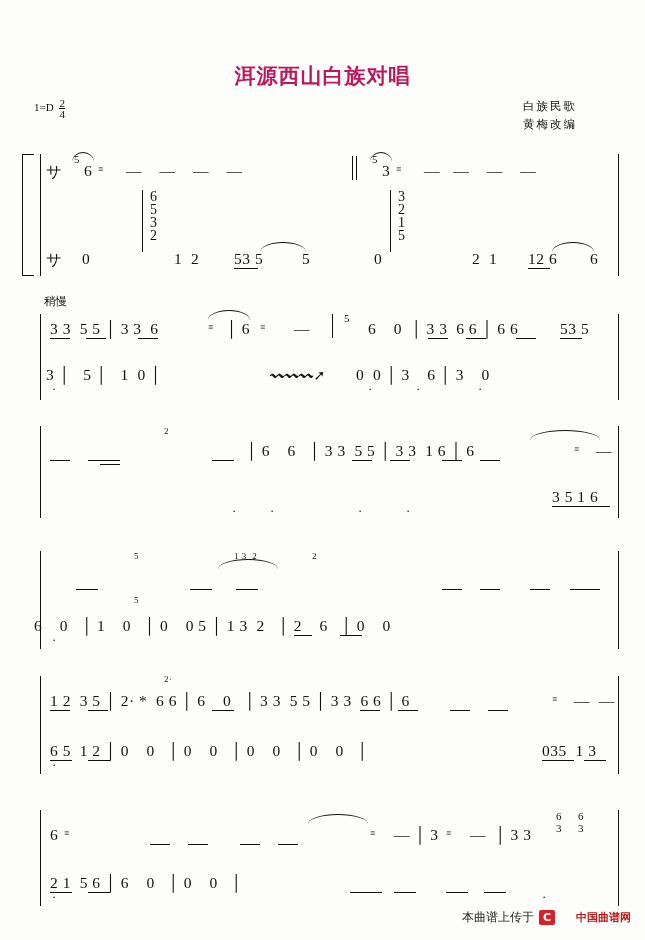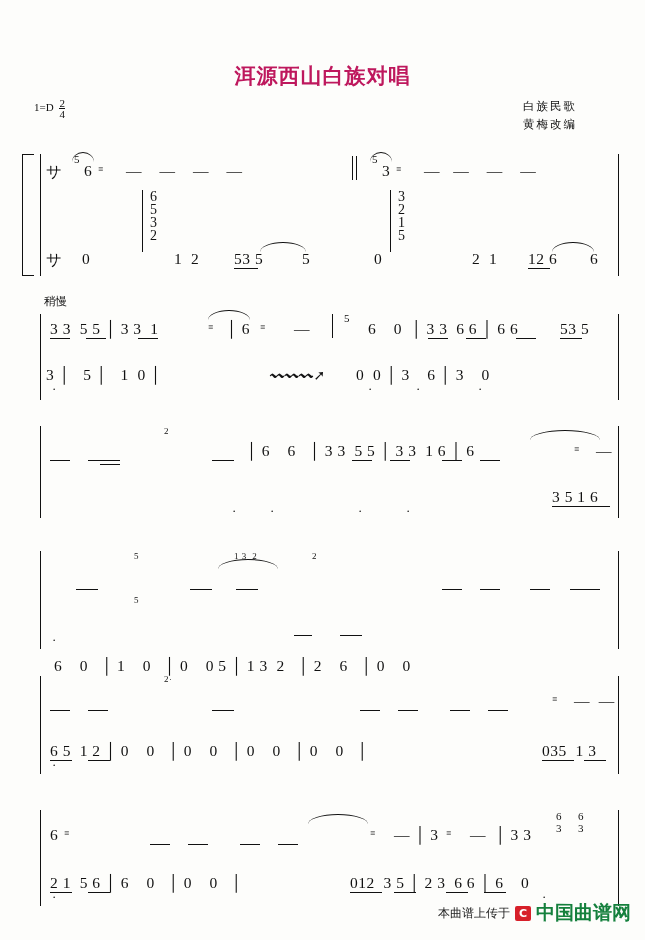--- a/index.html
+++ b/index.html
@@ -126,23 +126,24 @@
     display: inline-flex;
     align-items: center;
     background: #d7202a;
     color: #fff;
     font-size: 11px;
     padding: 1px 4px;
     border-radius: 2px;
     font-weight: bold;
   }
   .footer .site {
-    color: #15803d;
+    color: #b91c1c;
     font-weight: bold;
-    font-size: 19px;
+    font-size: 11px;
+    margin-left: 16px;
   }
 </style>
 </head>
 <body>
 
 <div class="sheet">
 
   <div class="title">洱源西山白族对唱</div>
 
   <div class="key-sig">
@@ -200,21 +201,21 @@
     <div class="underline1" style="left:506px; top:118px; width:22px;"></div>
     <div class="nt" style="left:568px; top:100px;">6</div>
     <div class="slur" style="left:530px; top:92px; width:42px;"></div>
   </div>
 
   <div class="system" style="top:300px; height:100px;">
     <div class="tempo" style="left:22px; top:-6px;">稍慢</div>
     <div class="bar" style="left:18px; top:14px; height:86px; width:1.3px;"></div>
     <div class="bar" style="left:596px; top:14px; height:86px; width:1.3px;"></div>
 
-    <div class="nt" style="left:28px; top:20px;">3 3  5 5 │ 3 3  1</div>
+    <div class="nt" style="left:28px; top:20px;">3 3  5 5 │ 3 3  6</div>
     <div class="nt tiny" style="left:186px; top:22px;">≡</div>
     <div class="nt" style="left:204px; top:20px;">│ 6</div>
     <div class="nt tiny" style="left:238px; top:22px;">≡</div>
     <div class="nt" style="left:272px; top:20px;">—</div>
     <div class="slur" style="left:186px; top:10px; width:42px;"></div>
     <div class="underline1" style="left:28px; top:38px; width:20px;"></div>
     <div class="underline1" style="left:64px; top:38px; width:20px;"></div>
     <div class="underline1" style="left:116px; top:38px; width:20px;"></div>
 
     <div class="bar" style="left:310px; top:14px; height:24px;"></div>
@@ -273,31 +274,32 @@
     <div class="underline1" style="left:54px; top:44px; width:22px;"></div>
     <div class="underline1" style="left:168px; top:44px; width:22px;"></div>
     <div class="underline1" style="left:214px; top:44px; width:22px;"></div>
     <div class="underline1" style="left:420px; top:44px; width:20px;"></div>
     <div class="underline1" style="left:458px; top:44px; width:20px;"></div>
     <div class="underline1" style="left:508px; top:44px; width:20px;"></div>
     <div class="underline1" style="left:548px; top:44px; width:30px;"></div>
     <div class="slur" style="left:196px; top:14px; width:60px;"></div>
 
     <div class="nt tiny" style="left:112px; top:50px;">5</div>
-    <div class="nt" style="left:32px; top:72px;margin-top:40px;">6    0   │ 1    0   │ 0    0 5 │ 1 3  2   │ 2    6   │ 0    0</div>
+    <div class="nt" style="left:12px; top:72px;">6    0   │ 1    0   │ 0    0 5 │ 1 3  2   │ 2    6   │ 0    0</div>
     <div class="underline1" style="left:272px; top:90px; width:18px;"></div>
     <div class="underline1" style="left:318px; top:90px; width:22px;"></div>
     <div class="dotrow" style="left:30px; top:88px;">·</div>
   </div>
 
   <div class="system" style="top:668px; height:105px;">
     <div class="bar" style="left:18px; top:8px; height:98px; width:1.3px;"></div>
     <div class="bar" style="left:596px; top:8px; height:98px; width:1.3px;"></div>
 
     <div class="nt tiny" style="left:142px; top:6px;">2·</div>
+    <div class="nt" style="left:28px; top:24px;">1 2  3 5 │ 2· *  6 6 │ 6    0   │ 3 3  5 5 │ 3 3  6 6 │ 6</div>
     <div class="nt tiny" style="left:530px; top:26px;">≡</div>
     <div class="nt" style="left:552px; top:24px;">—  —</div>
     <div class="underline1" style="left:28px; top:42px; width:20px;"></div>
     <div class="underline1" style="left:66px; top:42px; width:20px;"></div>
     <div class="underline1" style="left:190px; top:42px; width:22px;"></div>
     <div class="underline1" style="left:338px; top:42px; width:20px;"></div>
     <div class="underline1" style="left:376px; top:42px; width:20px;"></div>
     <div class="underline1" style="left:428px; top:42px; width:20px;"></div>
     <div class="underline1" style="left:466px; top:42px; width:20px;"></div>
 
@@ -324,21 +326,20 @@
     <div class="nt small" style="left:556px; top:10px; line-height:12px;">6<br>3</div>
     <div class="underline1" style="left:128px; top:44px; width:20px;"></div>
     <div class="underline1" style="left:166px; top:44px; width:20px;"></div>
     <div class="underline1" style="left:218px; top:44px; width:20px;"></div>
     <div class="underline1" style="left:256px; top:44px; width:20px;"></div>
     <div class="slur" style="left:286px; top:14px; width:60px;"></div>
 
     <div class="nt" style="left:28px; top:74px;">2 1  5 6 │ 6    0   │ 0    0   │</div>
     <div class="underline1" style="left:28px; top:92px; width:22px;"></div>
     <div class="underline1" style="left:66px; top:92px; width:22px;"></div>
-    <div class="nt" style="left:328px; top:74px;">012  3 5 │ 2 3  6 6 │ 6    0</div>
     <div class="underline1" style="left:328px; top:92px; width:32px;"></div>
     <div class="underline1" style="left:372px; top:92px; width:22px;"></div>
     <div class="underline1" style="left:424px; top:92px; width:22px;"></div>
     <div class="underline1" style="left:462px; top:92px; width:22px;"></div>
     <div class="dotrow" style="left:30px; top:90px;">·</div>
     <div class="dotrow" style="left:520px; top:90px;">·</div>
   </div>
 
   <div class="footer">
     <span>本曲谱上传于</span>

